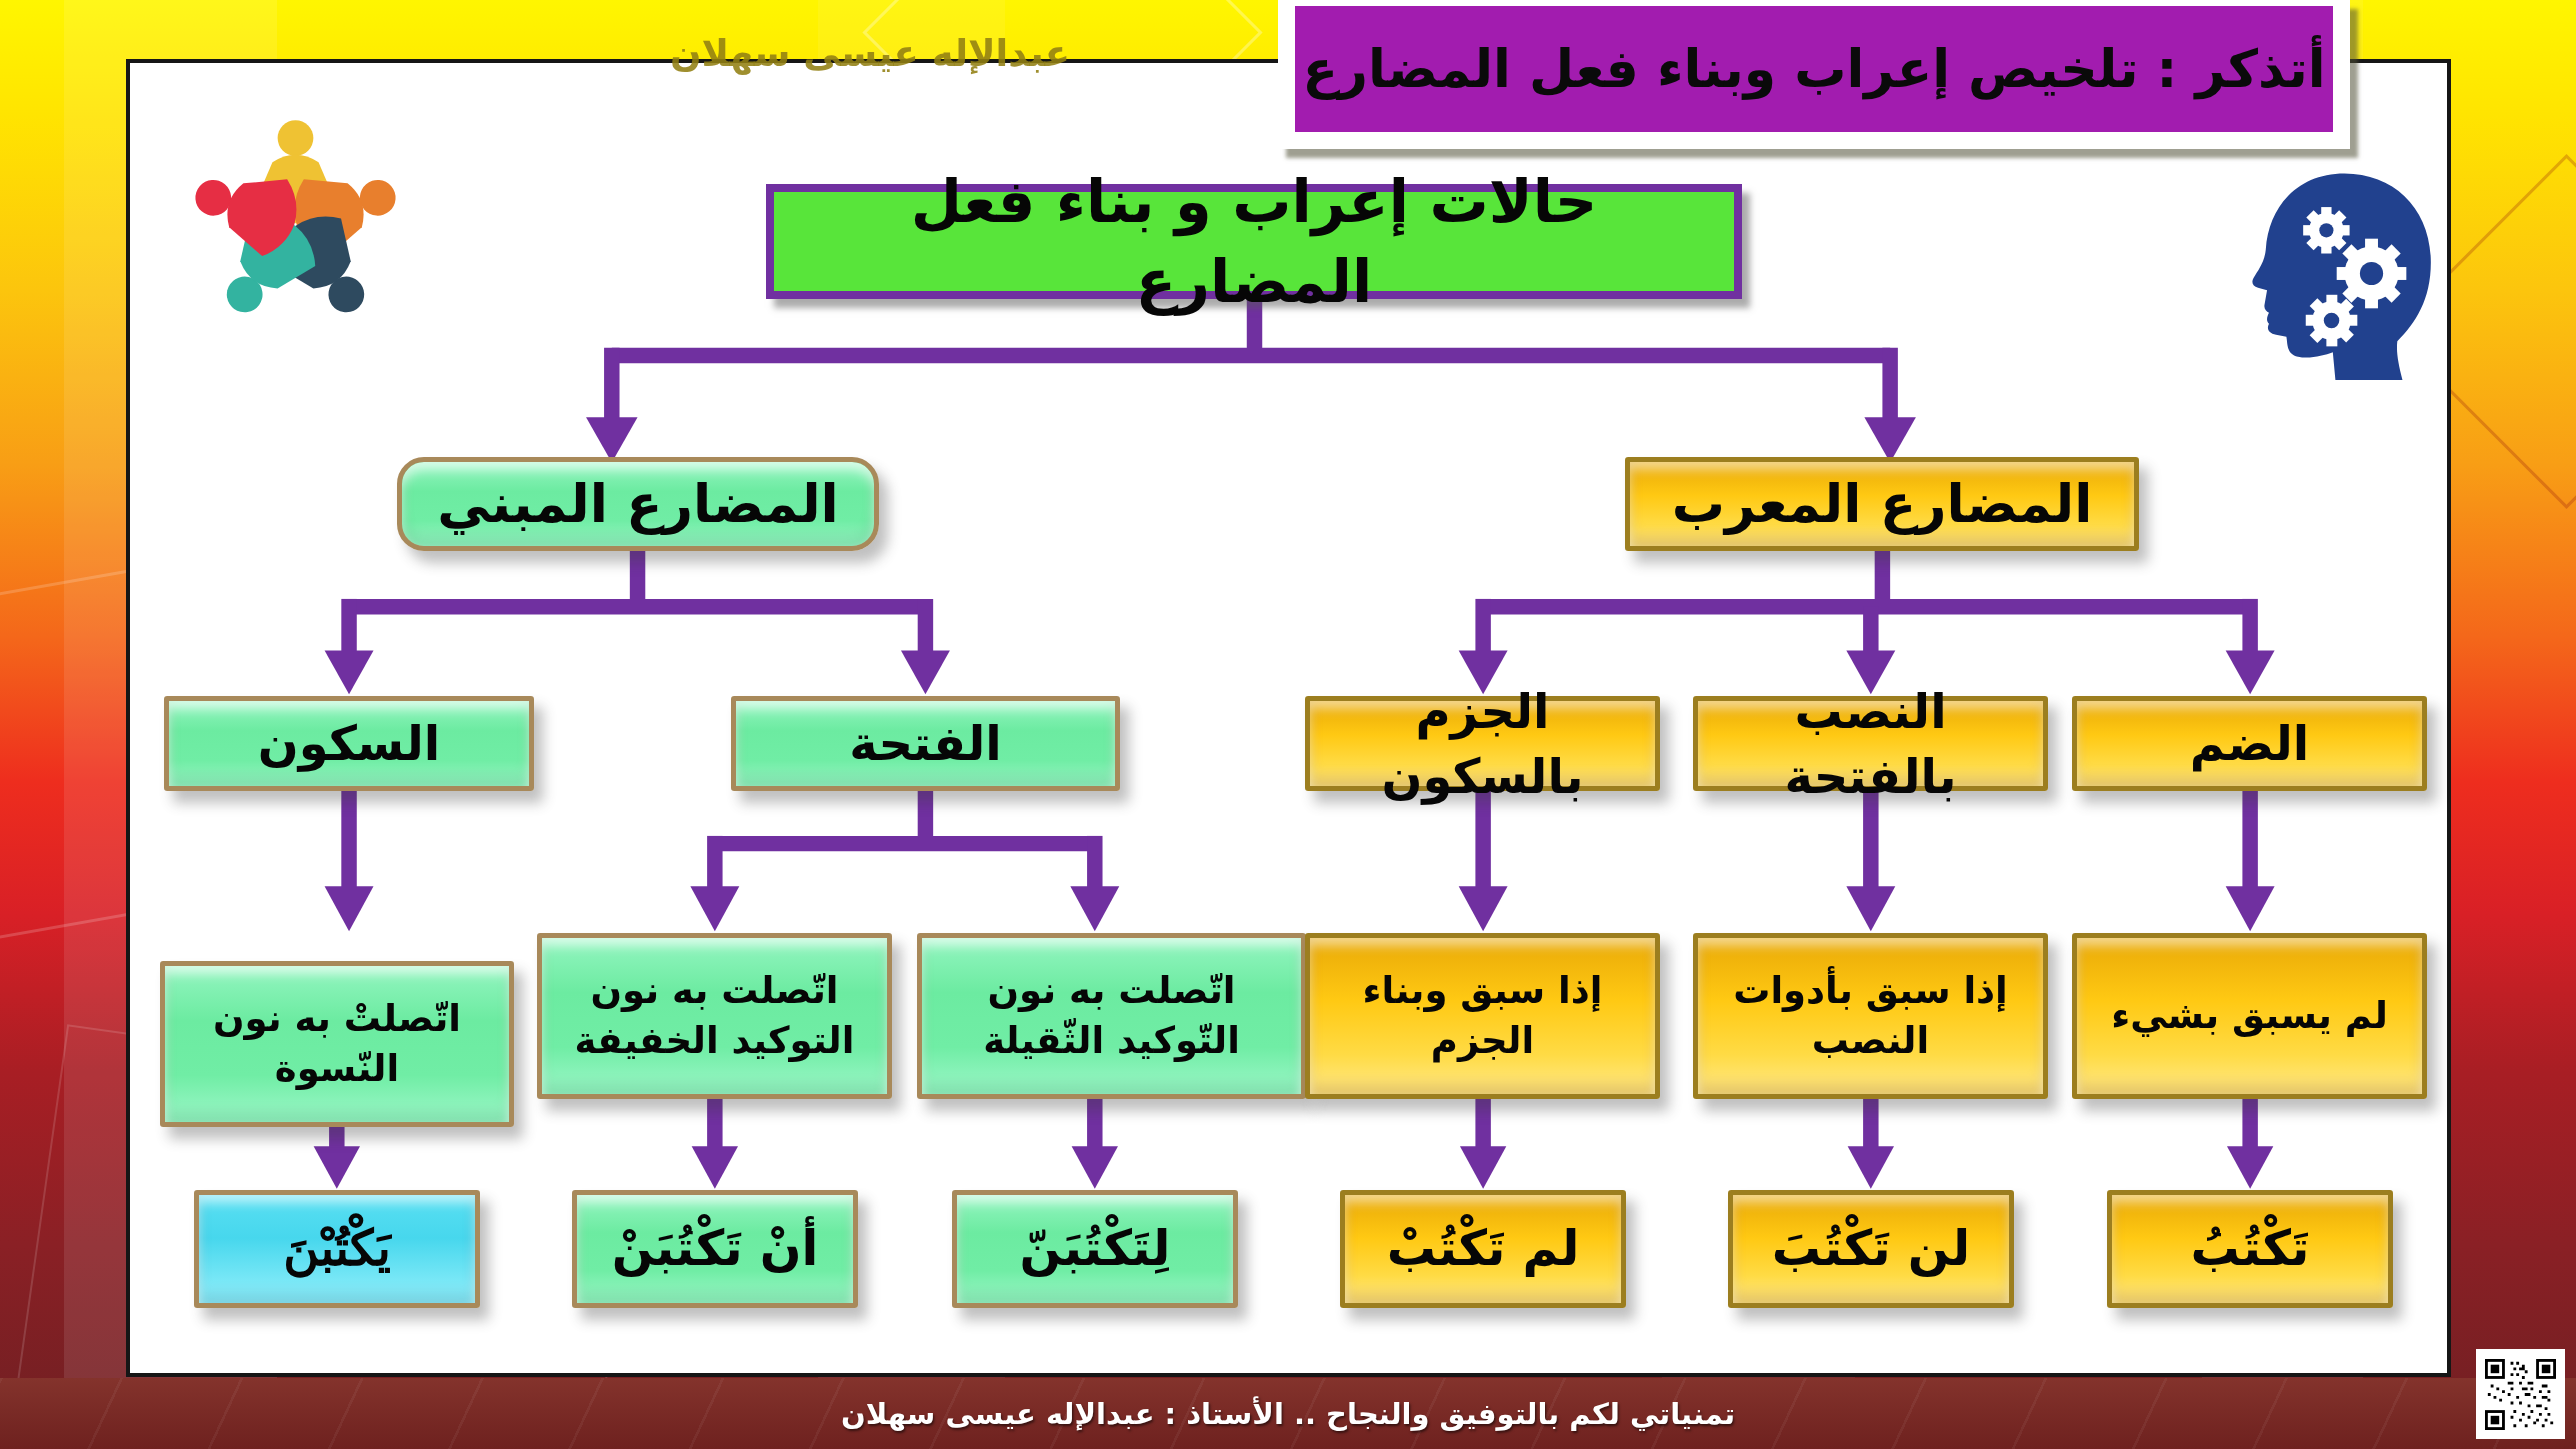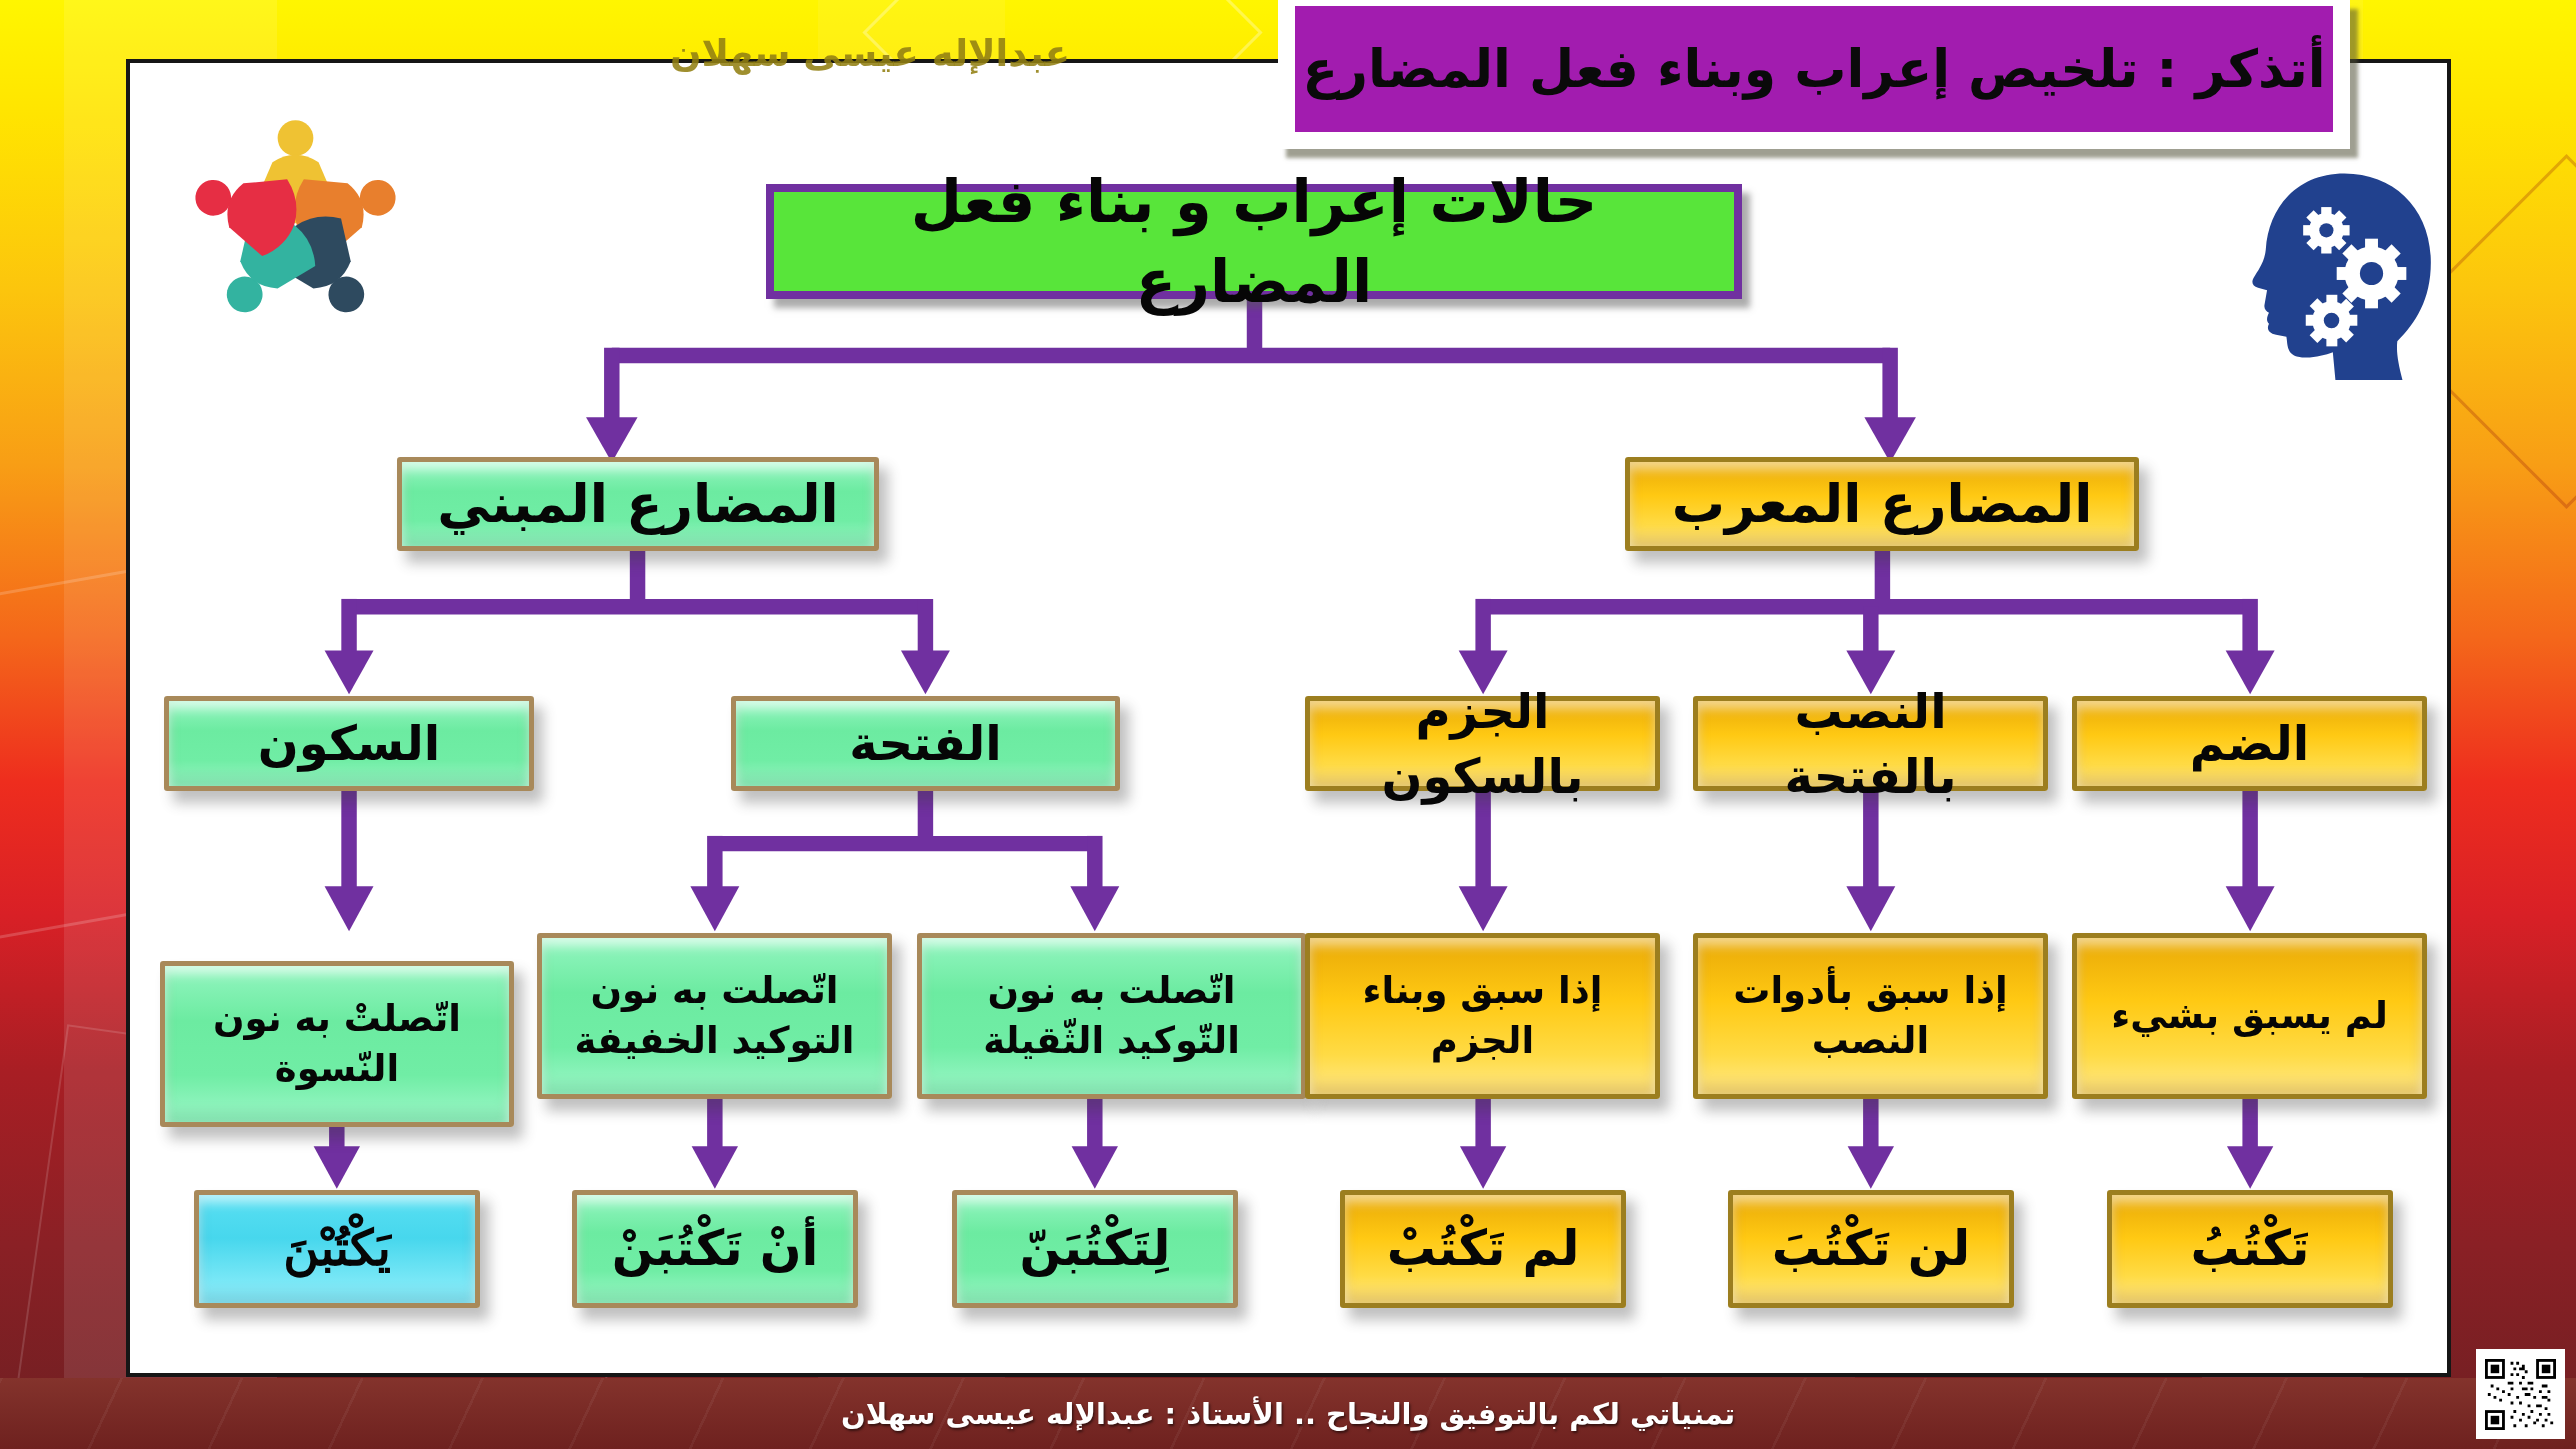--- a/index.html
+++ b/index.html
@@ -198,21 +198,21 @@
     <polygon points="1074,1780 1146,1780 1110,1846"></polygon>
     <polygon points="1664,1780 1736,1780 1700,1846"></polygon>
     <polygon points="2267,1780 2339,1780 2303,1846"></polygon>
     <polygon points="2869,1780 2941,1780 2905,1846"></polygon>
     <polygon points="3458,1780 3530,1780 3494,1846"></polygon>
   </g>
 </svg>
 
 <div class="node box-title" style="left:766px;top:184px;width:976px;height:115px;">حالات إعراب و بناء فعل المضارع</div>
 
-<div class="node box-mint lvl2" style="left:397px;top:457px;width:482px;height:94px;">المضارع المبني</div>
+<div class="node box-mint lvl2" style="left:397px;top:457px;width:482px;height:94px;border-radius:27px;">المضارع المبني</div>
 <div class="node box-gold lvl2" style="left:1625px;top:457px;width:514px;height:94px;">المضارع المعرب</div>
 
 <div class="node box-mint lvl3" style="left:164px;top:696px;width:370px;height:95px;">السكون</div>
 <div class="node box-mint lvl3" style="left:731px;top:696px;width:389px;height:95px;">الفتحة</div>
 <div class="node box-gold lvl3" style="left:1305px;top:696px;width:355px;height:95px;">الجزم بالسكون</div>
 <div class="node box-gold lvl3" style="left:1693px;top:696px;width:355px;height:95px;">النصب بالفتحة</div>
 <div class="node box-gold lvl3" style="left:2072px;top:696px;width:355px;height:95px;">الضم</div>
 
 <div class="node box-mint lvl4" style="left:160px;top:933px;width:354px;height:166px;margin-top:28px;">اتّصلتْ به نون النّسوة</div>
 <div class="node box-mint lvl4" style="left:537px;top:933px;width:355px;height:166px;">اتّصلت به نون التوكيد الخفيفة</div>

